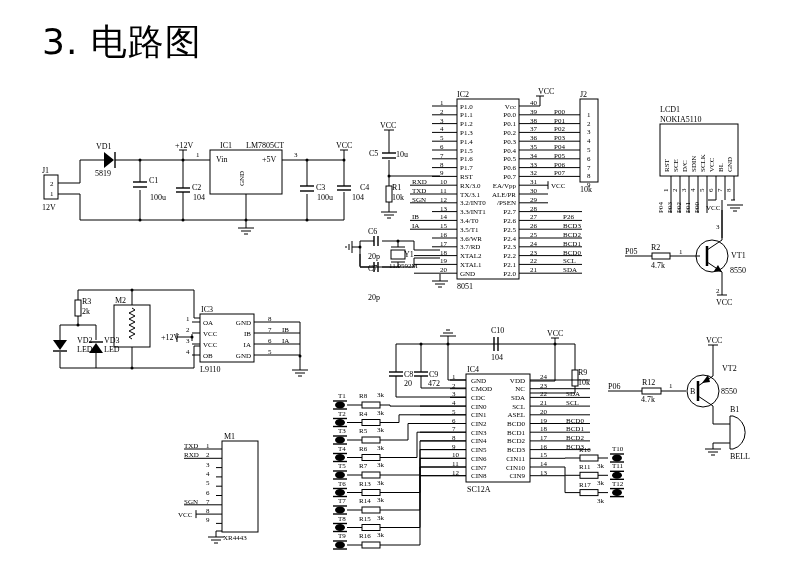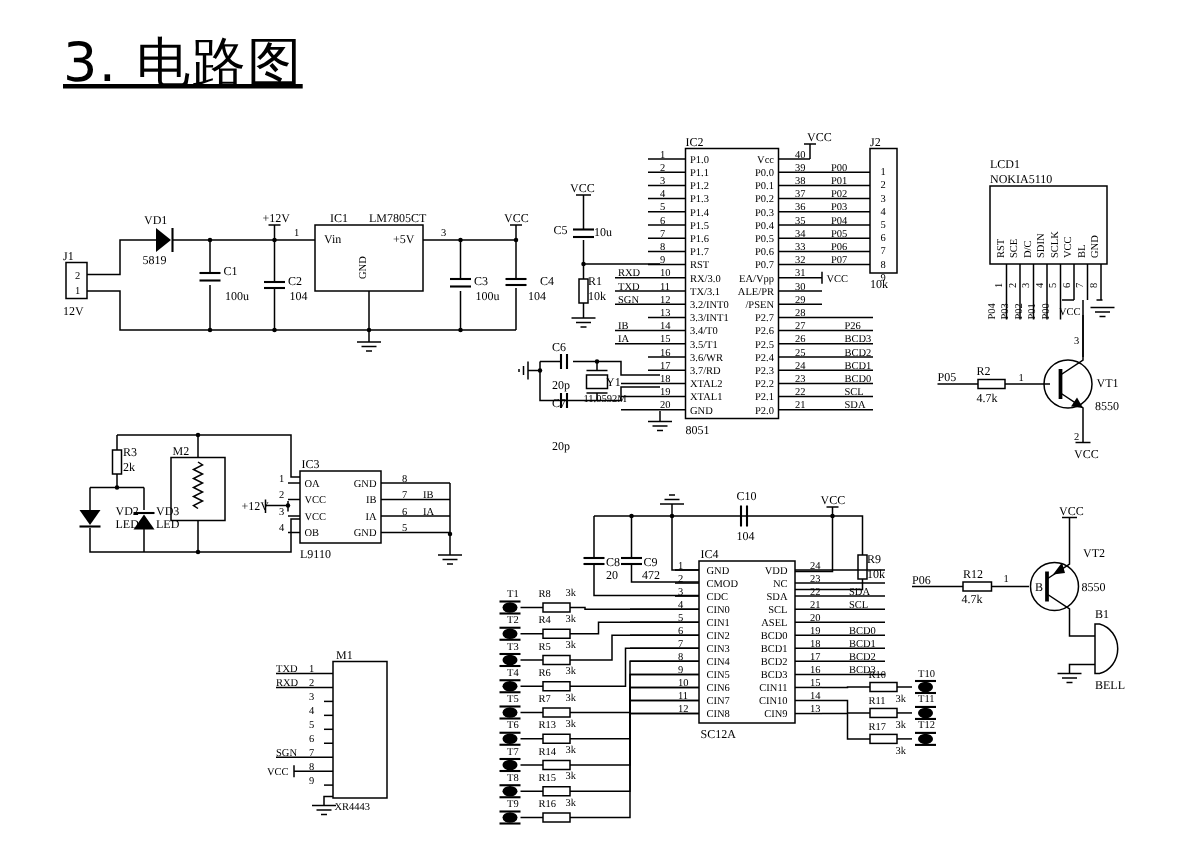--- a/index.html
+++ b/index.html
@@ -1,17 +1,17 @@
 <!DOCTYPE html>
 <html><head>
 <meta charset="utf-8">
 <style>
   html,body{margin:0;padding:0;background:#fff;}
   body{width:800px;height:566px;position:relative;overflow:hidden;font-family:"Liberation Serif",serif;}
-  #title{position:absolute;left:42px;top:18px;font-family:"DejaVu Sans",sans-serif;font-size:36px;color:#000;letter-spacing:1px;text-decoration:underline;}
+  #title{position:absolute;left:42px;top:18px;font-family:"DejaVu Sans",sans-serif;font-size:36px;color:#000;letter-spacing:1px;}
   svg{position:absolute;left:0;top:0;}
   .w{stroke:#000;stroke-width:1;fill:none;}
   .wb{stroke:#000;stroke-width:1.4;fill:none;}
   .box{stroke:#000;stroke-width:1;fill:#fff;}
   .t{font-family:"Liberation Serif",serif;font-size:8px;fill:#000;}
   .ts{font-family:"Liberation Serif",serif;font-size:7px;fill:#000;}
   .dot{fill:#000;}
 </style>
 </head>
 <body>

